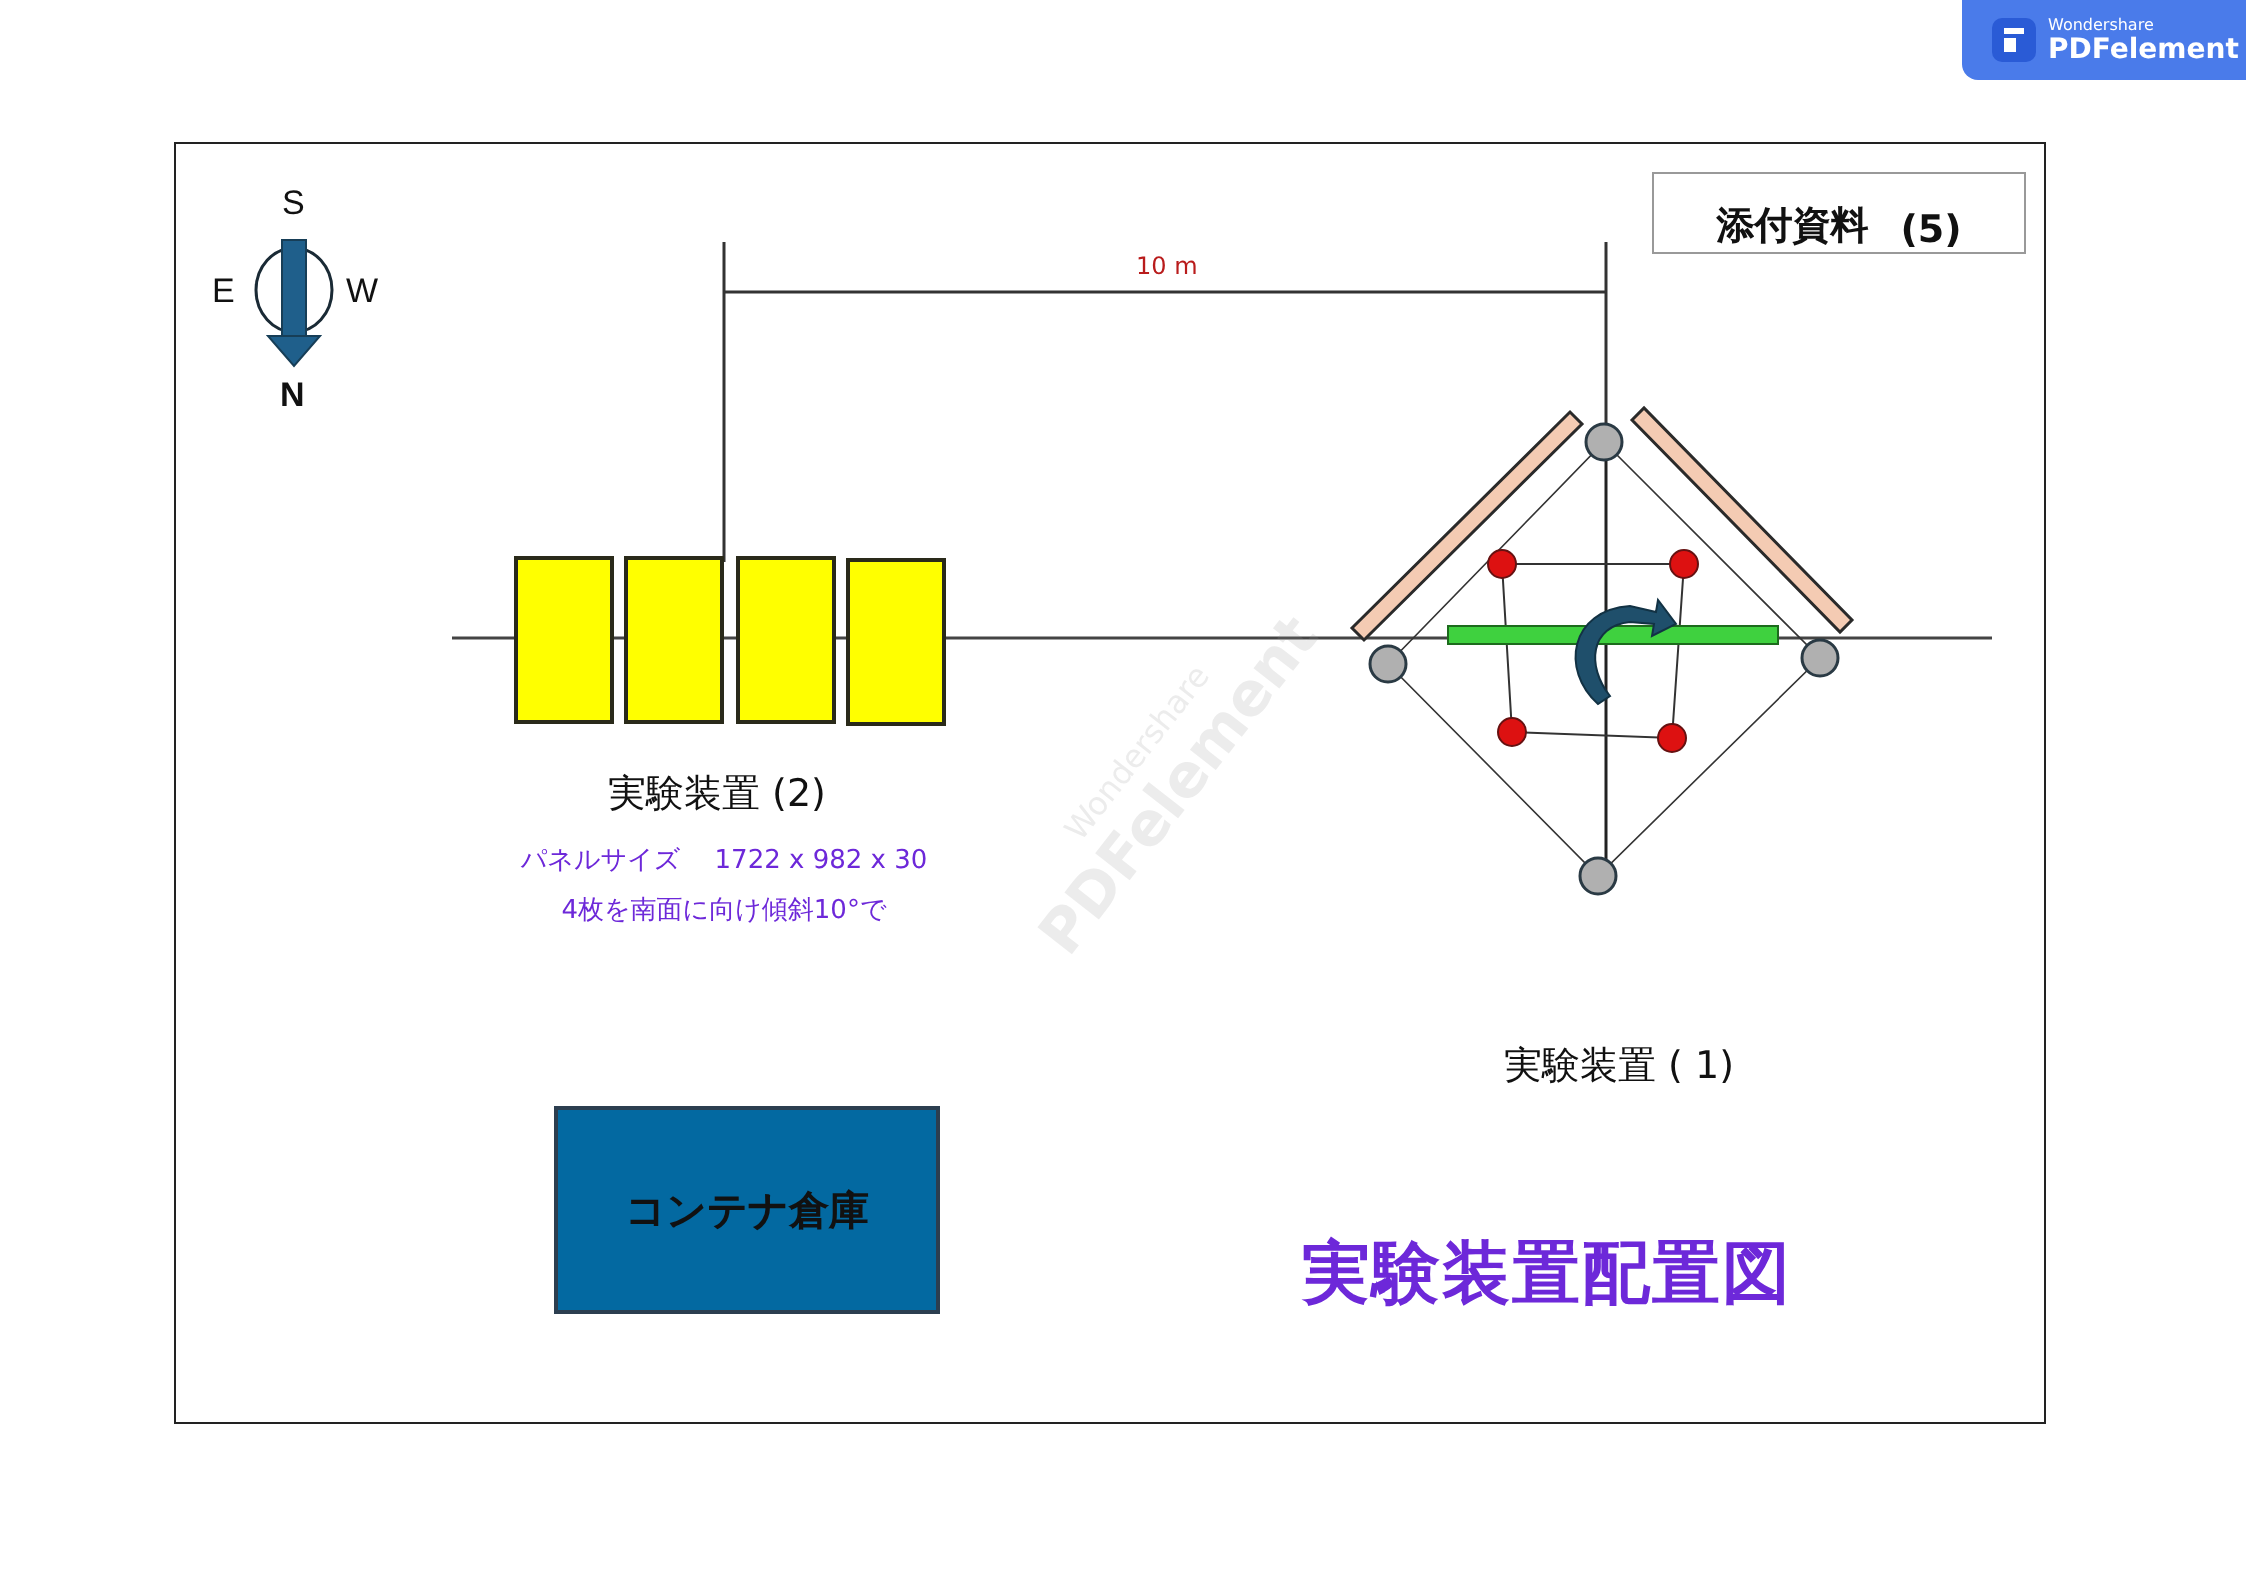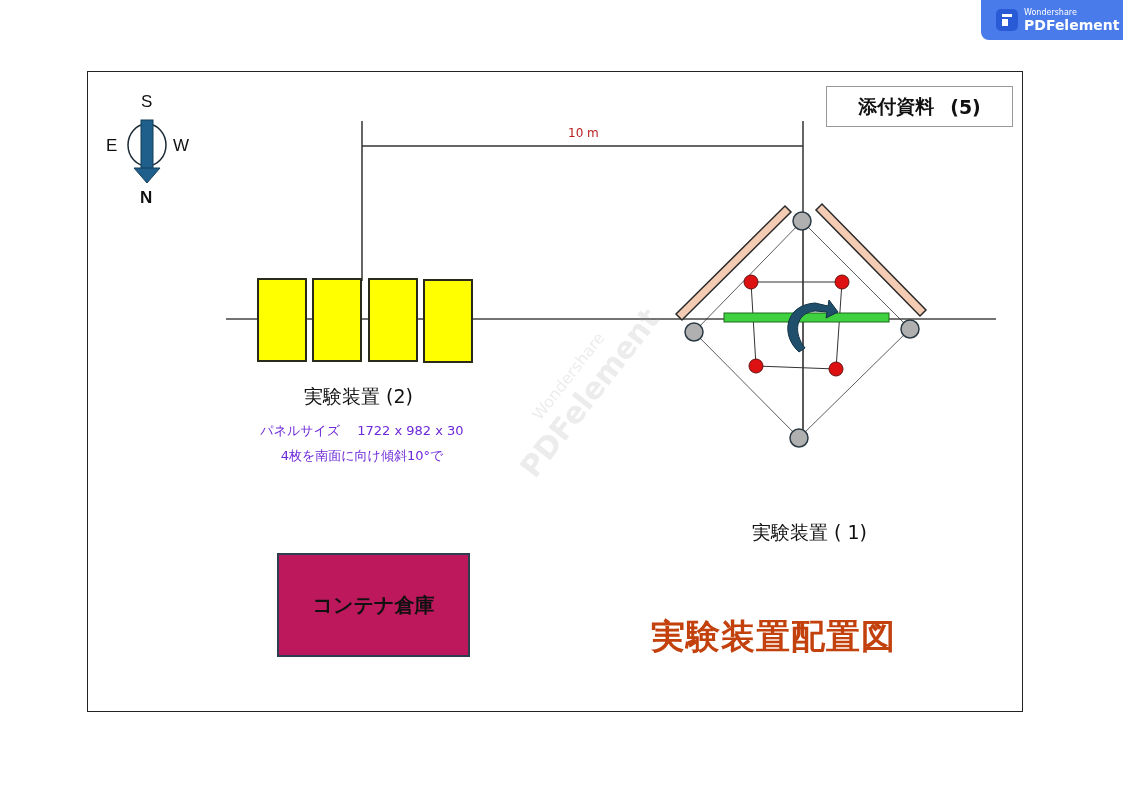--- a/index.html
+++ b/index.html
@@ -31,37 +31,37 @@
     border: 1px solid #222; box-sizing: border-box;
   }
   svg.drawing { position: absolute; left: 0; top: 0; }
 
   .label { position: absolute; white-space: nowrap; }
   .compass-letter { font-size: 17px; color: #111; font-family: "Liberation Sans", sans-serif; }
   .compass-n { font-weight: bold; }
   .attach-box {
     position: absolute; left: 826px; top: 86px; width: 187px; height: 41px;
     border: 1px solid #999; box-sizing: border-box;
-    display: flex; align-items: center; justify-content: center;
+    display: flex; align-items: flex-end; justify-content: center;
     font-size: 19px; font-weight: bold; color: #111;
   }
   .attach-box .num { margin-left: 16px; }
   .dim-label { font-size: 12px; color: #b91c1c; }
   .device-title { font-size: 19px; font-weight: normal; color: #111; }
   .spec {
     position: absolute; left: 240px; top: 418px; width: 244px;
     text-align: center; color: #6d28d9; font-size: 13px; line-height: 25px;
   }
   .container {
     position: absolute; left: 277px; top: 553px; width: 193px; height: 104px;
-    background: #be185d; border: 2px solid #2c3e50; box-sizing: border-box;
+    background: #0369a1; border: 2px solid #2c3e50; box-sizing: border-box;
     display: flex; align-items: center; justify-content: center;
     font-size: 20px; font-weight: bold; color: #111;
   }
-  .main-title { font-size: 34px; font-weight: bold; color: #c2410c; letter-spacing: 1px; }
+  .main-title { font-size: 34px; font-weight: bold; color: #6d28d9; letter-spacing: 1px; }
   .watermark {
     position: absolute; left: 480px; top: 360px; transform: rotate(-52deg);
     color: rgba(150,150,150,0.18); text-align: center; pointer-events: none;
   }
   .watermark .w1 { font-size: 16px; display: block; }
   .watermark .w2 { font-size: 30px; font-weight: bold; display: block; }
 </style>
 </head>
 <body>
 

